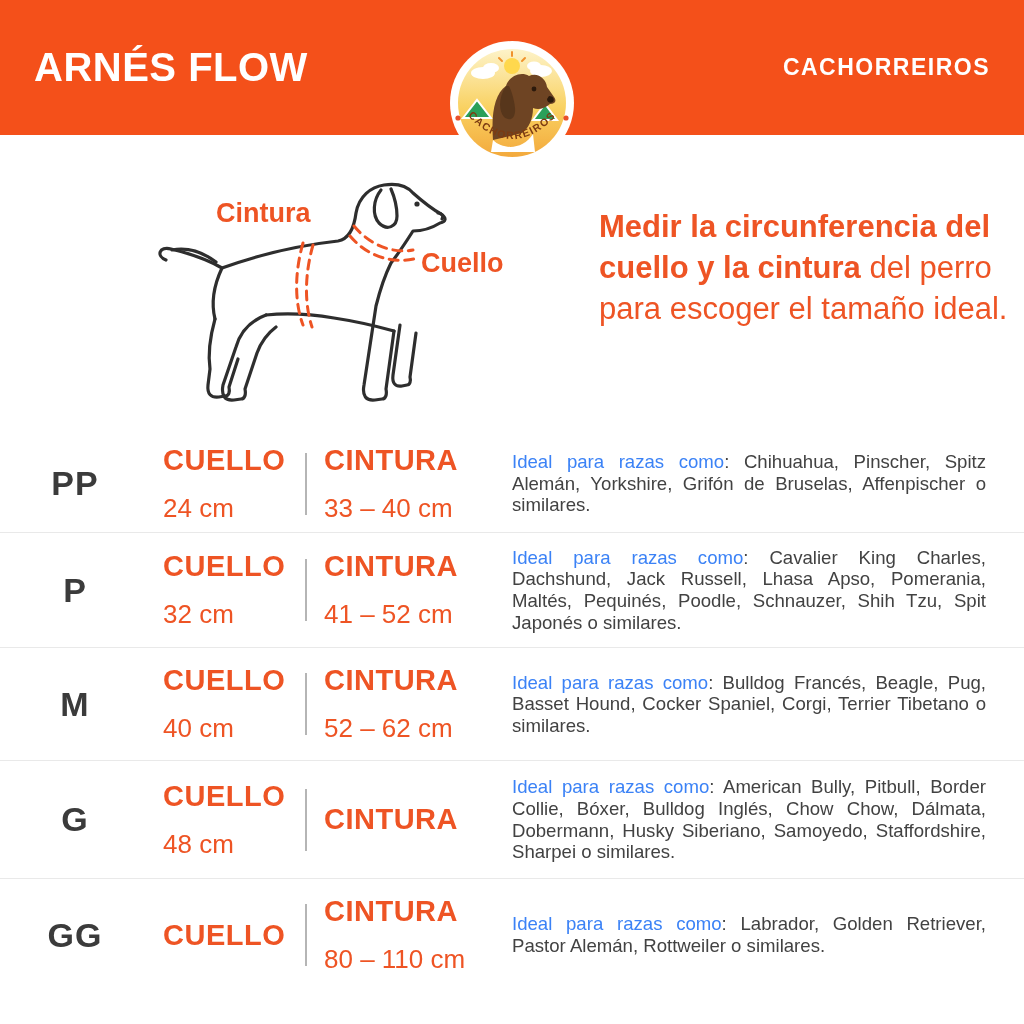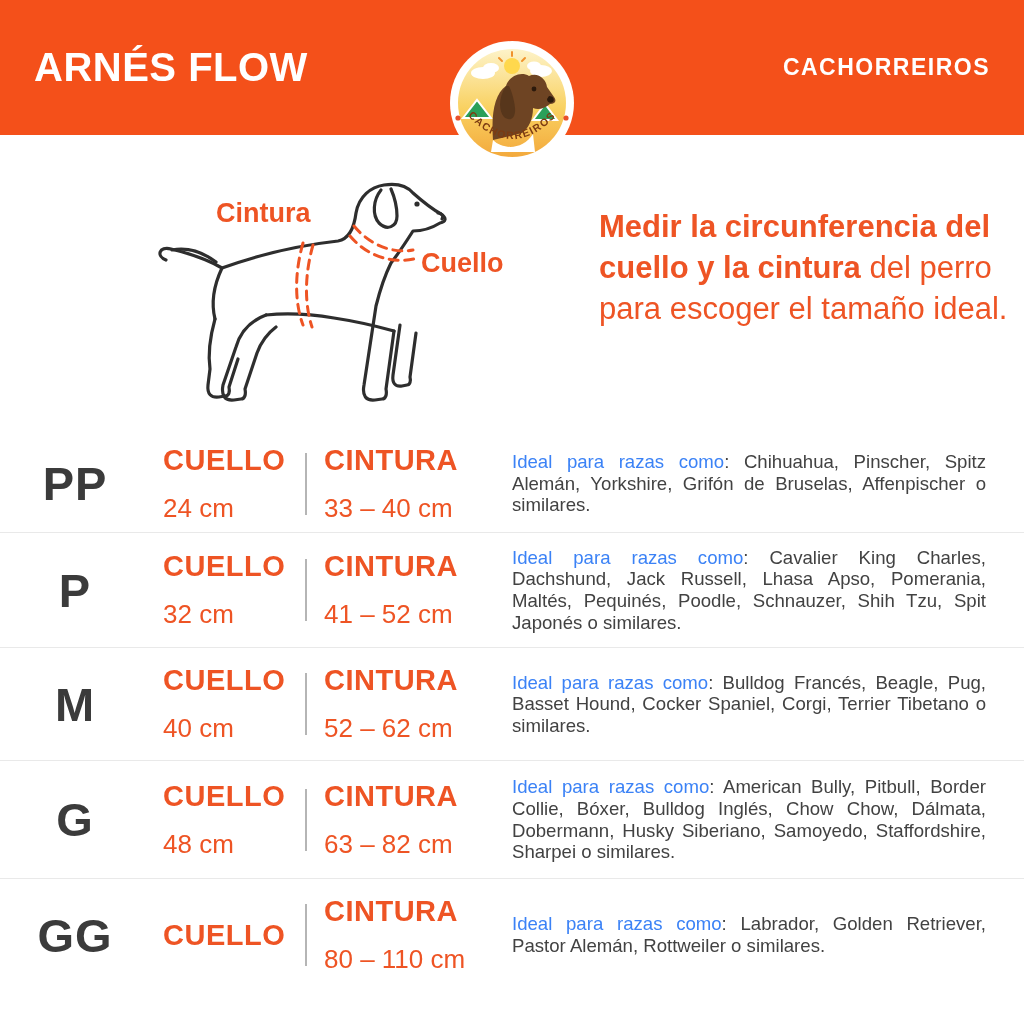--- a/index.html
+++ b/index.html
@@ -29,21 +29,21 @@
   }
   .intro b{font-weight:800;}
   
   .rows{position:absolute;top:435px;left:0;width:1024px;}
   .row{display:flex;align-items:center;box-sizing:border-box;border-bottom:1px solid var(--line);}
   .row:nth-child(1){height:98px;}
   .row:nth-child(2){height:115px;}
   .row:nth-child(3){height:113px;}
   .row:nth-child(4){height:118px;}
   .row:nth-child(5){height:112px;border-bottom:none;}
-  .sz{flex:0 0 150px;text-align:center;font-size:47px;font-weight:800;color:var(--ink);letter-spacing:1px;}
+  .sz{flex:0 0 150px;text-align:center;font-size:34px;font-weight:800;color:var(--ink);letter-spacing:1px;}
   .mcol .mh{font-size:29px;font-weight:800;color:var(--accent);letter-spacing:.5px;}
   .mcol .mv{font-size:26px;color:var(--accent);margin-top:16px;}
   .neck{flex:0 0 142px;margin-left:13px;}
   .vline{flex:0 0 2px;height:62px;background:var(--divider);}
   .waist{flex:0 0 158px;margin-left:17px;}
   .desc{margin:0 0 0 30px;width:474px;font-size:18.6px;line-height:21.6px;color:var(--text);text-align:justify;}
   .desc b{color:#3b82f6;font-weight:400;}
 </style>
 </head>
 <body>
@@ -183,21 +183,20 @@
 
     <div class="row">
       <div class="sz">G</div>
       <div class="mcol neck">
         <div class="mh">CUELLO</div>
         <div class="mv">48 cm</div>
       </div>
       <div class="vline"></div>
       <div class="mcol waist">
         <div class="mh">CINTURA</div>
-        <div class="mv">63 – 82 cm</div>
       </div>
       <p class="desc"><b>Ideal para razas como</b><span>: American Bully, Pitbull, Border Collie, Bóxer, Bulldog Inglés, Chow Chow, Dálmata, Dobermann, Husky Siberiano, Samoyedo, Staffordshire, Sharpei o similares.</span></p>
     </div>
 
     <div class="row">
       <div class="sz">GG</div>
       <div class="mcol neck">
         <div class="mh">CUELLO</div>
       </div>
       <div class="vline"></div>

